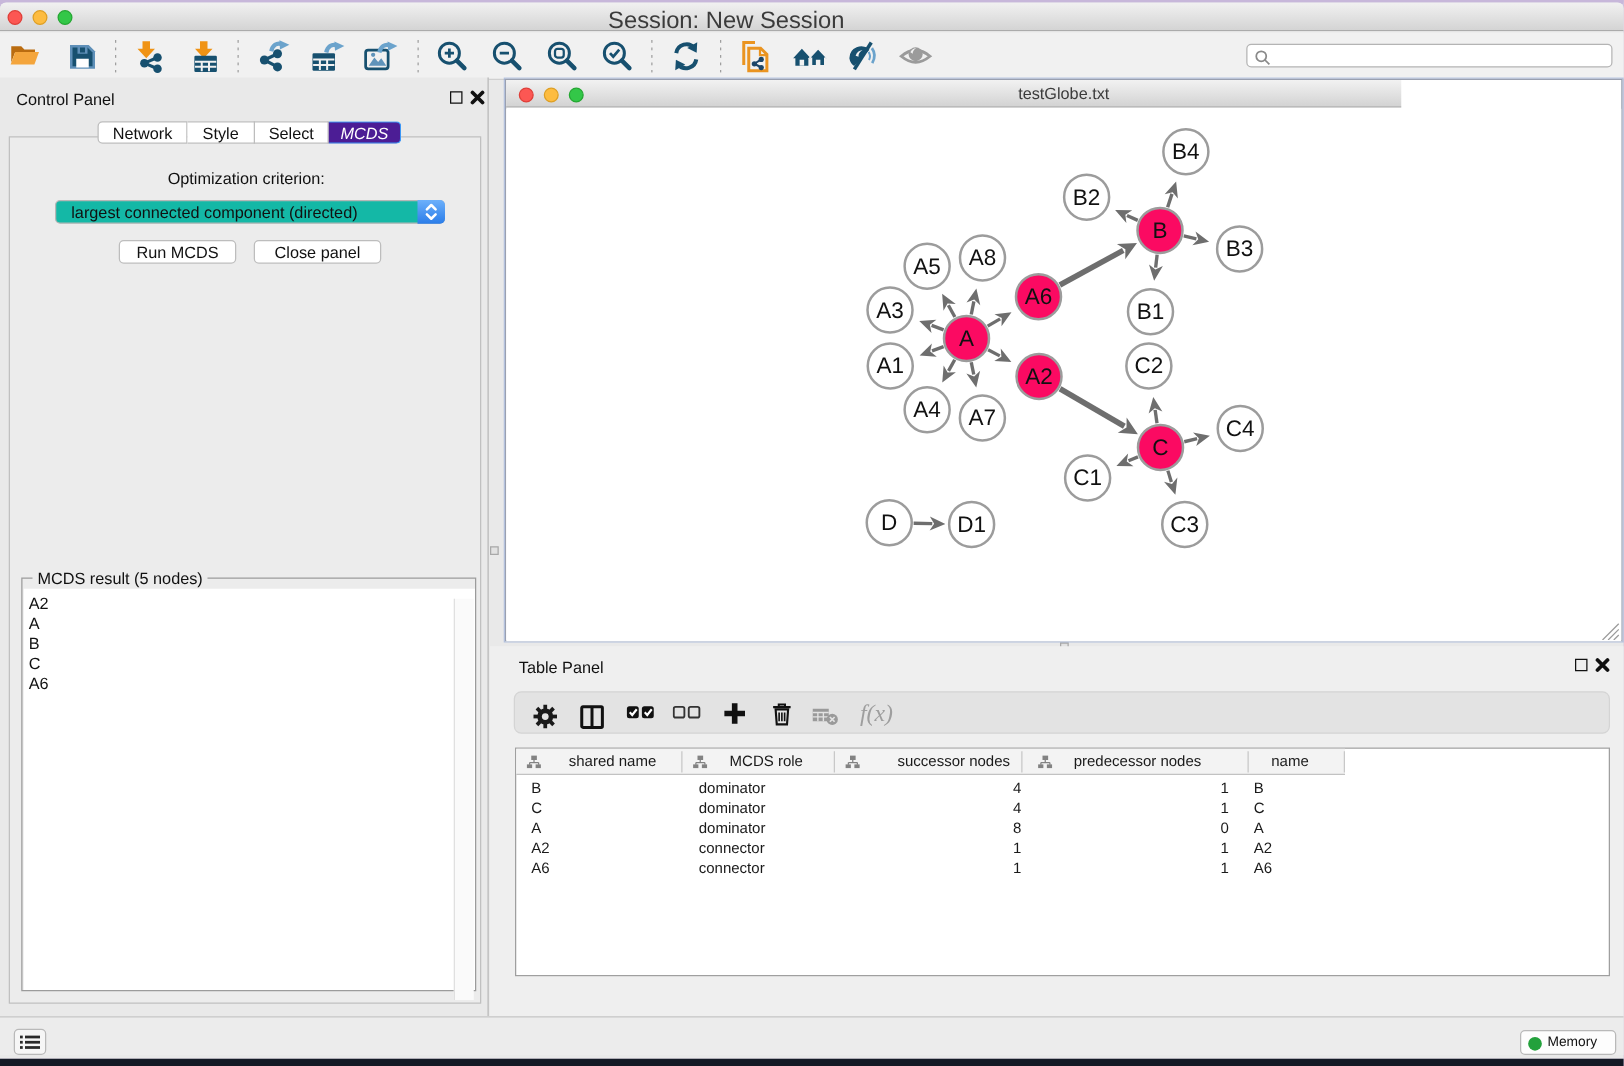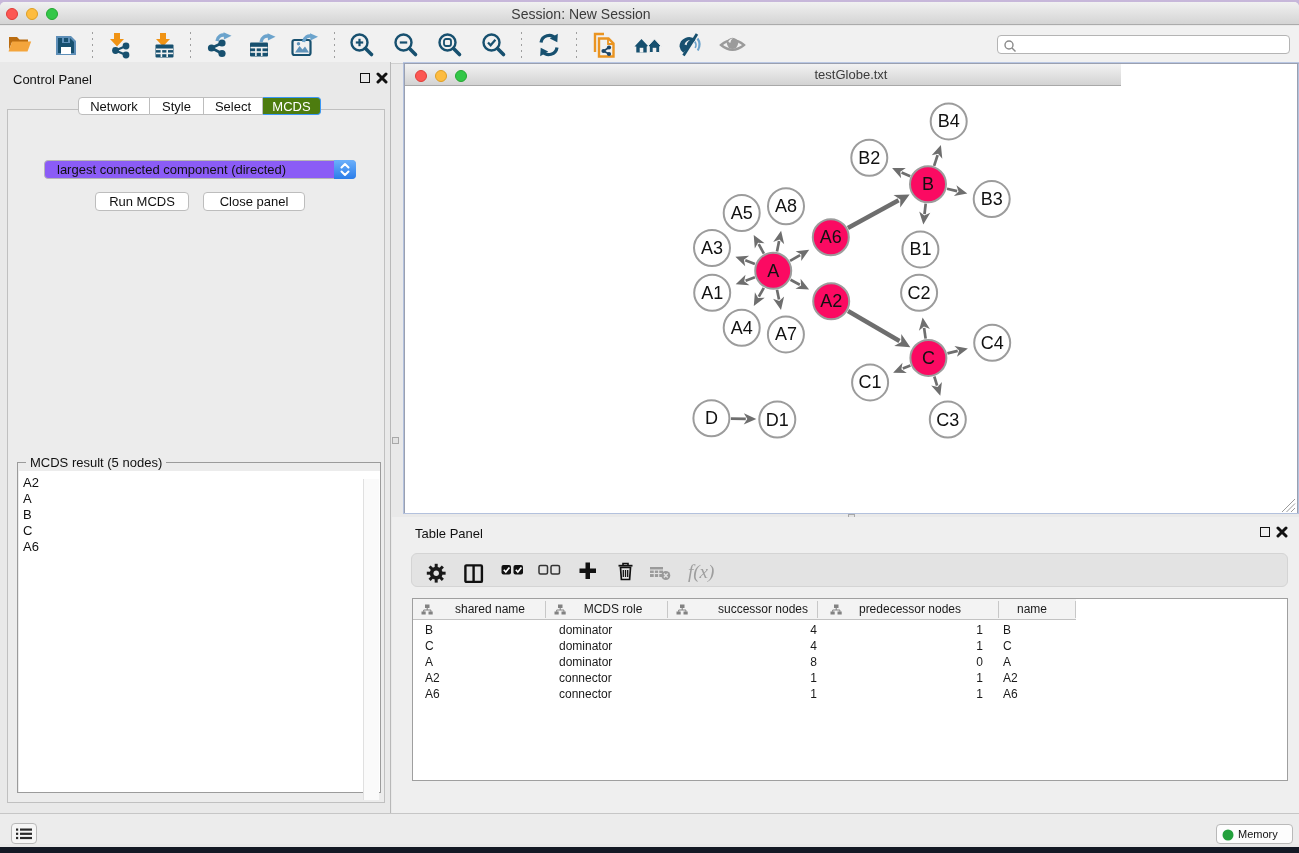--- a/index.html
+++ b/index.html
@@ -6,37 +6,37 @@
   html,body { width:1299px; height:853px; overflow:hidden; }
   body { font-family:"Liberation Sans", sans-serif; background:#c7b7da; position:relative; }
   .abs { position:absolute; }
   #deskTop { left:0; top:0; width:1299px; height:2px; background:#c7b7da; }
   #mainwin { left:0; top:2px; width:1299px; height:845px; background:#e9e9e9; border-radius:5px 5px 0 0; }
   #titlebar { left:0; top:0; width:1299px; height:23px; background:linear-gradient(#f1f1f1,#d4d4d4); border-radius:5px 5px 0 0; border-bottom:1px solid #ababab; }
   .tl { width:12px; height:12px; border-radius:50%; top:6px; }
   #titlebar .t1 { left:6px; background:#fc5753; border:1px solid #df3e38; }
   #titlebar .t2 { left:26px; background:#fdbc40; border:1px solid #de9f23; }
   #titlebar .t3 { left:46px; background:#33c748; border:1px solid #24a732; }
-  #titletext { left:0; top:4px; width:1146px; text-align:center; font-size:14px; color:#3b3b3b;padding-left:16px; }
+  #titletext { left:0; top:4px; width:1146px; text-align:center; font-size:19px; color:#3b3b3b;padding-left:16px; }
   #toolbar { left:0; top:24px; width:1299px; height:38px; background:#f1f1f1; border-bottom:1px solid #d0d0d0; }
   .tsep { top:6px; width:1px; height:26px; background-image:linear-gradient(#9f9f9f 34%, rgba(0,0,0,0) 0%); background-size:1px 6px; }
   .ticon { top:5px; }
   #searchbox { left:997px; top:9px; width:293px; height:19px; background:#fff; border:1px solid #b4b4b4; border-radius:4px; }
   
   #cpanel { left:0; top:62px; width:391px; height:751px; background:#e9e9e9; border-right:1px solid #b8b8b8; }
   #cpanel .ptitle { left:13px; top:10px; font-size:13px; color:#111;text-align:center; }
   .sqbtn { width:10px; height:10px; border:1.5px solid #111; background:transparent; }
   .tabrow { height:18px; display:flex; z-index:3; }
   .tab { font-size:13px; color:#111; background:#fff; border:1px solid #bdbdbd; border-left:none; text-align:center; line-height:17px; }
   .tab.first { border-left:1px solid #bdbdbd; border-radius:4px 0 0 4px; }
   .tab.last { border-radius:0 4px 4px 0; }
-  .tab.sel { background:#4d7c0f; color:#fff; border-color:#3b97f6; }
+  .tab.sel { background:#4c1d95; color:#fff; border-color:#3b97f6;font-style:italic; }
   #cpContent { left:7px; top:47px; width:378px; height:694px; border:1px solid #c0c0c0; background:#ececec; }
   #optlabel { left:0; top:25px; width:378px; text-align:center; font-size:13px; color:#111; }
-  #dropdown { left:36px; top:50px; width:312px; height:19px; background:#8b5cf6; border:1px solid #b6b6b6; border-radius:4px; font-size:13px; color:#111; line-height:17px; padding-left:12px; }
+  #dropdown { left:36px; top:50px; width:312px; height:19px; background:#14b8a6; border:1px solid #b6b6b6; border-radius:4px; font-size:13px; color:#111; line-height:17px; padding-left:12px; }
   #dropbtn { right:-1px; top:-1px; width:22px; height:19px; border-radius:0 4px 4px 0; background:linear-gradient(#6cb0fb,#2b7de9); }
   .pushbtn { top:82px; height:19px; background:#fff; border:1px solid #bdbdbd; border-radius:4px; font-size:13px; color:#111; text-align:center; line-height:17px; }
   
   #grpbox { left:9px; top:352px; width:364px; height:331px; border:1px solid #9b9b9b; }
   #grplabel { left:8px; top:-8px; background:#ececec; padding:0 4px; font-size:13px; color:#111; }
   #grplist { left:1px; top:8px; width:361px; height:321px; background:#fff; font-size:13px; color:#111; }
   #grpscroll { right:1px; top:8px; width:16px; height:321px; background:#fafafa; border-left:1px solid #e0e0e0; }
   .li { position:absolute; left:4px; width:200px; height:16px; line-height:16px; }
   
   #netwin { left:404px; top:63px; width:894px; height:450px; background:#fff; border:1px solid #9aa0b0; box-shadow:0 0 0 1px rgba(80,120,200,0.35); }
@@ -216,20 +216,21 @@
   <svg class="abs" style="left:376px;top:10px" width="12" height="12">
       <path d="M2 2 L10 10 M10 2 L2 10" stroke="#111" stroke-width="3" stroke-linecap="round"></path>
     </svg>
   <div class="abs tabrow" style="left:78px;top:35px">
     <div class="tab first" style="width:72px">Network</div>
     <div class="tab" style="width:54px">Style</div>
     <div class="tab" style="width:59px">Select</div>
     <div class="tab last sel" style="width:58px">MCDS</div>
   </div>
   <div class="abs" id="cpContent">
+    <div class="abs" id="optlabel">Optimization criterion:</div>
     <div class="abs" id="dropdown">largest connected component (directed)
       <div class="abs" id="dropbtn"><svg width="22" height="19">
             <path d="M7.5 7.5 L11 4 L14.5 7.5" fill="none" stroke="#fff" stroke-width="2" stroke-linecap="round" stroke-linejoin="round"></path>
             <path d="M7.5 11.5 L11 15 L14.5 11.5" fill="none" stroke="#fff" stroke-width="2" stroke-linecap="round" stroke-linejoin="round"></path>
           </svg></div>
     </div>
     <div class="abs pushbtn" style="left:87px;width:94px">Run MCDS</div>
     <div class="abs pushbtn" style="left:195px;width:102px">Close panel</div>
     <div class="abs" id="grpbox">
       <div class="abs" id="grplist">

